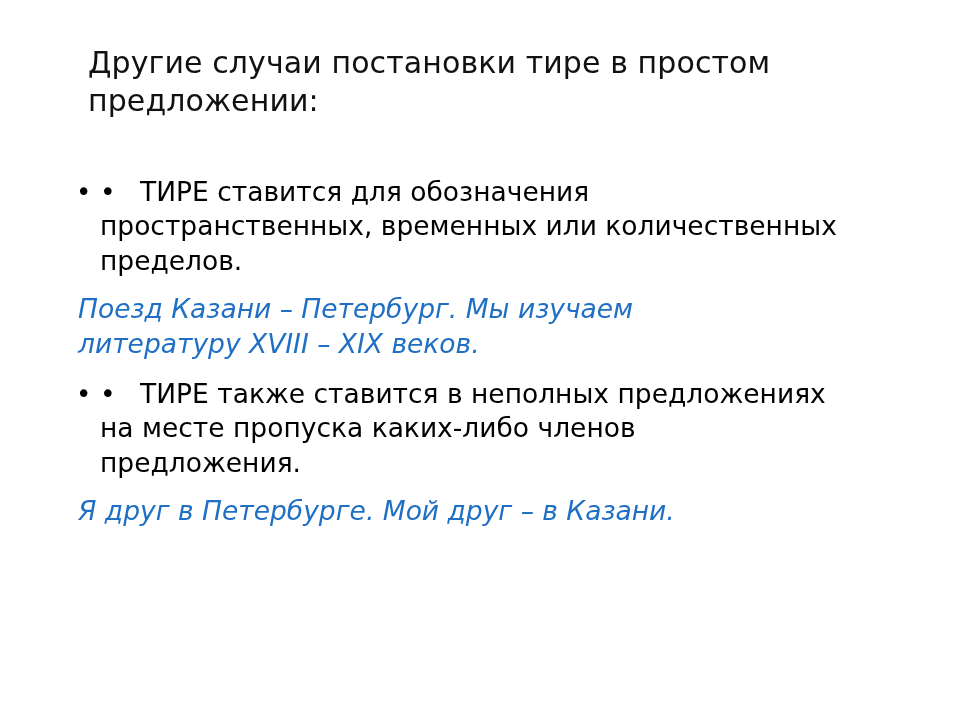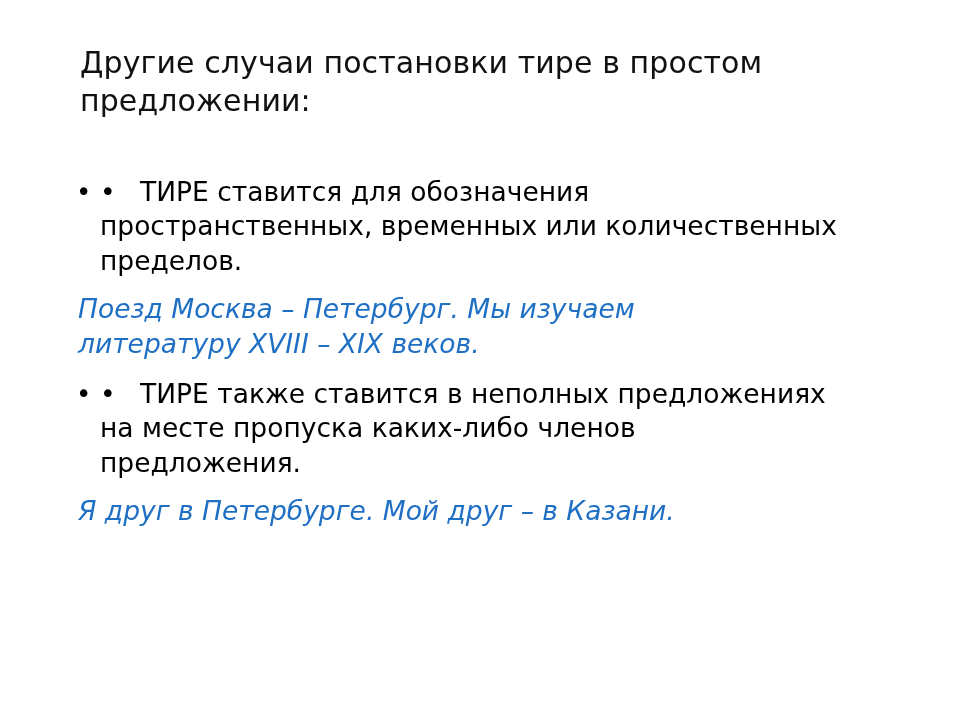--- a/index.html
+++ b/index.html
@@ -21,21 +21,21 @@
     box-sizing: border-box;
     padding: 44px 70px 0 72px;
   }
   .slide-title {
     font-size: 30px;
     line-height: 1.28;
     color: #111111;
     font-weight: 400;
     letter-spacing: 0.1px;
     max-width: 700px;
-    margin: 0 0 54px 8px;
+    margin: 0 0 54px 16px;
   }
   .body-block {
     margin: 0;
     padding: 0;
     list-style: none;
   }
   .bullet-item {
     position: relative;
     font-size: 26.5px;
     line-height: 1.30;
@@ -72,21 +72,21 @@
   <h1 class="slide-title">Другие случаи постановки тире в простом предложении:</h1>
 
   <div class="body-block">
 
     <div class="bullet-item">
       <span class="dot">•</span>
       <span class="inner-marker">•</span>
       <span>ТИРЕ ставится для обозначения пространственных, временных или количественных пределов.</span>
     </div>
 
-    <div class="example">Поезд Москва – Петербург. Мы изучаем литературу XVIII – XIX веков.</div>
+    <div class="example">Поезд Казани – Петербург. Мы изучаем литературу XVIII – XIX веков.</div>
 
     <div class="bullet-item">
       <span class="dot">•</span>
       <span class="inner-marker">•</span>
       <span>ТИРЕ также ставится в неполных предложениях на месте пропуска каких-либо членов предложения.</span>
     </div>
 
     <div class="example">Я друг в Петербурге. Мой друг – в Казани.</div>
 
   </div>

